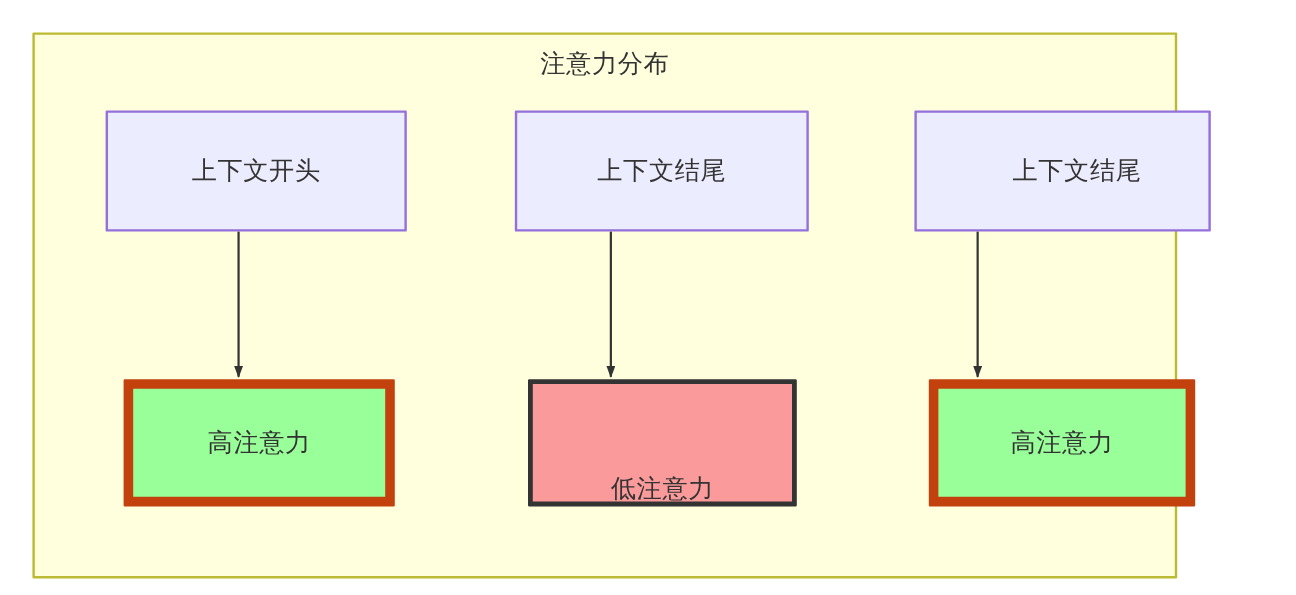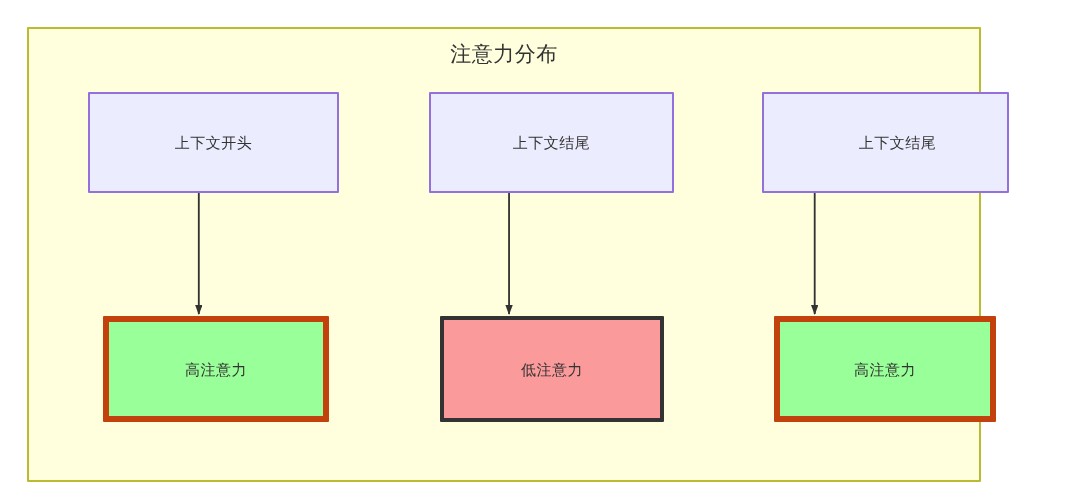--- a/index.html
+++ b/index.html
@@ -47,50 +47,50 @@
     white-space: nowrap;
   }
 
   
   .node {
     position: absolute;
     box-sizing: border-box;
     display: flex;
     align-items: center;
     justify-content: center;
-    font-size: 15px;
+    font-size: 21px;
     line-height: 1;
     color: #333333;
     letter-spacing: 0.5px;
     white-space: nowrap;
     border-radius: 1px;
   }
 
   .node-context {
     background: #ececff;
     border: 2px solid #9370db;
   }
 
   .node-high {
     background: #99ff99;
-    border: 6px solid #c2410c;
+    border: 8px solid #c2410c;
   }
 
   .node-low {
     background: #fb9a9a;
     border: 4px solid #333333;
   }
 
   
   .col-1-top    { left: 59px;  top: 63px;  width: 251px; height: 101px; }
   .col-2-top    { left: 400px; top: 63px;  width: 245px; height: 101px; }
   .col-3-top    { left: 733px; top: 63px;  width: 247px; height: 101px; padding-left: 24px; }
 
   .col-1-bottom { left: 74px;  top: 287px; width: 226px; height: 106px; }
-  .col-2-bottom { left: 411px; top: 287px; width: 224px; height: 106px; }
+  .col-2-bottom { left: 411px; top: 287px; width: 224px; height: 106px; align-items: flex-end; }
   .col-3-bottom { left: 745px; top: 287px; width: 222px; height: 106px; }
 
   
   .edge-layer {
     position: absolute;
     left: 0;
     top: 0;
     width: 100%;
     height: 100%;
     pointer-events: none;

